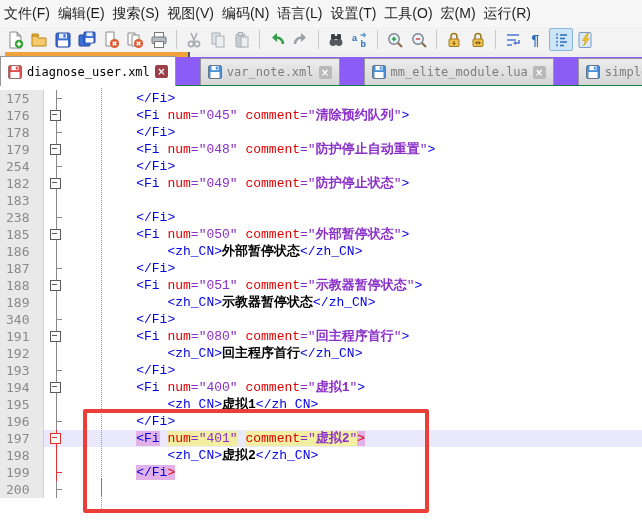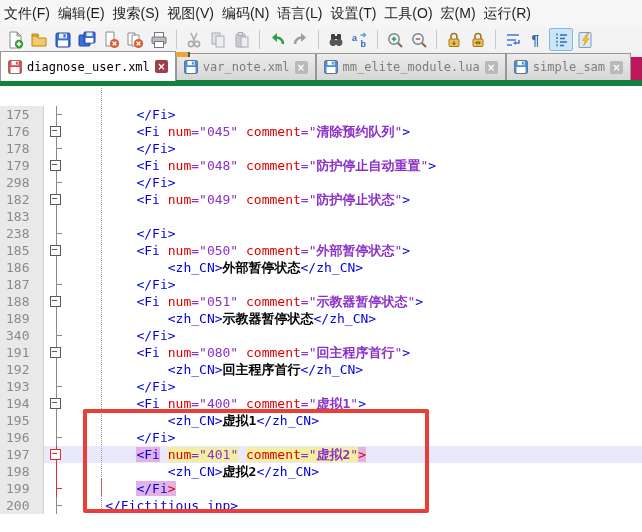--- a/index.html
+++ b/index.html
@@ -10,53 +10,53 @@
            font-size:14px;color:#1e1e1e;white-space:nowrap;}
   .mitem{padding:0 4px;cursor:default;}
   
   .toolbar{display:flex;align-items:center;height:25px;background:#f3f3f3;padding-left:3px;}
   .ticon{width:24px;height:23px;display:flex;align-items:center;justify-content:center;
          border-radius:2px;flex:none;box-sizing:border-box;}
   .ticon svg{width:18px;height:18px;display:block;}
   .ticon.on{background:#cde6f7;border:1px solid #86b8dd;}
   .tsep{width:1px;height:19px;background:#c9c9c9;margin:0 5px;flex:none;}
   
-  .tabstrip{position:relative;height:34px;box-sizing:border-box;background:#be185d;
-            border-bottom:6px solid #15803d;display:flex;align-items:flex-end;}
+  .tabstrip{position:relative;height:34px;box-sizing:border-box;background:#8b5cf6;
+            border-bottom:1px solid #15803d;display:flex;align-items:flex-end;gap:24px;}
   .topstrip{position:absolute;top:0;left:0;right:0;height:5px;background:#efefef;}
   .orangebar{position:absolute;top:0;left:5px;width:183px;height:5px;background:#f2a23b;
              border-right:2px solid #555;z-index:2;}
   .tab{height:26px;display:flex;align-items:center;gap:5px;padding:0 7px;
        background:linear-gradient(#ececec,#d6d6d6);border:1px solid #979797;border-bottom:none;
        color:#7d7d7d;font-family:"DejaVu Sans Mono","Liberation Mono",monospace;font-size:12px;
        white-space:nowrap;flex:none;position:relative;}
   .tab.active{height:29px;background:#fff;color:#000;margin-bottom:-1px;z-index:3;}
   .tfloppy svg{width:14px;height:14px;display:block;}
   .tclose{width:13px;height:13px;display:flex;align-items:center;justify-content:center;
           background:#b9b9b9;color:#fff;font-size:10px;font-weight:bold;border-radius:2px;
           font-family:"DejaVu Sans",sans-serif;line-height:13px;}
   .tclose.act{background:#9b4048;}
   
   .editor{position:relative;height:446px;background:#fff;overflow:hidden;}
-  .lines{padding-top:20px;}
+  .lines{padding-top:4px;}
   .row{display:flex;height:17px;line-height:17px;white-space:pre;
        font-family:"DejaVu Sans Mono","Liberation Mono",monospace;font-size:13px;}
   .ln{width:44px;flex:none;box-sizing:border-box;background:var(--gutter-bg,#e9e9e9);
       color:var(--ln-color,#8a8a8a);padding-left:6px;border-right:1px solid #d2d2d2;}
   .margin{width:22px;flex:none;position:relative;}
   .margin::before{content:"";position:absolute;left:12px;top:0;bottom:0;width:1px;background:#8a8a8a;}
   .margin.fred::before{background:var(--fold-active,#e03030);}
   .margin.fend::after{content:"";position:absolute;left:13px;top:8px;width:5px;height:1px;background:#8a8a8a;}
   .margin.fred.fend::after{background:var(--fold-active,#e03030);}
   .fbox{position:absolute;left:6px;top:3px;width:9px;height:9px;background:#fcfcfc;
         border:1px solid #5a5a5a;z-index:1;}
   .fbox::after{content:"";position:absolute;left:1px;top:3px;width:5px;height:1px;background:#5a5a5a;}
   .margin.fred .fbox{border-color:var(--fold-active,#e03030);}
   .margin.fred .fbox::after{background:var(--fold-active,#e03030);}
-  .code{flex:1;}
+  .code{flex:1;font-family:Liberation Mono, monospace;}
   .row.cur .code,.row.cur .margin{background:var(--curline,#e9e9fb);}
   .sg-t{color:var(--tag,#0000e0);}
   .sg-a{color:var(--attr,#de0000);margin-top:39px;}
   .sg-v{color:var(--val,#8b2fc9);}
   .sg-vb{color:var(--val,#8b2fc9);font-weight:bold;}
   .sg-k{color:var(--text,#000);font-weight:bold;}
   .sg-p{color:var(--text,#000);}
   .bg-y{background:var(--bg-y,#f3efa2);}
   .bg-m{background:var(--bg-m,#e2b1e8);}
   .iguide{position:absolute;left:101px;top:2px;height:425px;width:0;
@@ -293,38 +293,38 @@
         <span class="tlabel">simple_sam</span>
         <span class="tclose">×</span>
       </div>
     </div>
   <div class="editor" id="editor">
     <div class="lines" id="lines">
         <div class="row"><span class="ln">175</span><span class="margin fend"></span><span class="code"><span class="sg-t">         &lt;/Fi&gt;</span></span></div>
         <div class="row"><span class="ln">176</span><span class="margin"><div class="fbox"></div></span><span class="code"><span class="sg-t">         &lt;Fi </span><span class="sg-a">num</span><span class="sg-v">="045"</span><span class="sg-p"> </span><span class="sg-a">comment</span><span class="sg-v">="</span><span class="sg-vb">清除预约队列</span><span class="sg-v">"</span><span class="sg-t">&gt;</span></span></div>
         <div class="row"><span class="ln">178</span><span class="margin fend"></span><span class="code"><span class="sg-t">         &lt;/Fi&gt;</span></span></div>
         <div class="row"><span class="ln">179</span><span class="margin"><div class="fbox"></div></span><span class="code"><span class="sg-t">         &lt;Fi </span><span class="sg-a">num</span><span class="sg-v">="048"</span><span class="sg-p"> </span><span class="sg-a">comment</span><span class="sg-v">="</span><span class="sg-vb">防护停止自动重置</span><span class="sg-v">"</span><span class="sg-t">&gt;</span></span></div>
-        <div class="row"><span class="ln">298</span><span class="margin fend"></span><span class="code"><span class="sg-t">         &lt;/Fi&gt;</span></span></div>
+        <div class="row"><span class="ln">254</span><span class="margin fend"></span><span class="code"><span class="sg-t">         &lt;/Fi&gt;</span></span></div>
         <div class="row"><span class="ln">182</span><span class="margin"><div class="fbox"></div></span><span class="code"><span class="sg-t">         &lt;Fi </span><span class="sg-a">num</span><span class="sg-v">="049"</span><span class="sg-p"> </span><span class="sg-a">comment</span><span class="sg-v">="</span><span class="sg-vb">防护停止状态</span><span class="sg-v">"</span><span class="sg-t">&gt;</span></span></div>
         <div class="row"><span class="ln">183</span><span class="margin"></span></div>
         <div class="row"><span class="ln">238</span><span class="margin fend"></span><span class="code"><span class="sg-t">         &lt;/Fi&gt;</span></span></div>
         <div class="row"><span class="ln">185</span><span class="margin"><div class="fbox"></div></span><span class="code"><span class="sg-t">         &lt;Fi </span><span class="sg-a">num</span><span class="sg-v">="050"</span><span class="sg-p"> </span><span class="sg-a">comment</span><span class="sg-v">="</span><span class="sg-vb">外部暂停状态</span><span class="sg-v">"</span><span class="sg-t">&gt;</span></span></div>
         <div class="row"><span class="ln">186</span><span class="margin"></span><span class="code"><span class="sg-t">             &lt;zh_CN&gt;</span><span class="sg-k">外部暂停状态</span><span class="sg-t">&lt;/zh_CN&gt;</span></span></div>
         <div class="row"><span class="ln">187</span><span class="margin fend"></span><span class="code"><span class="sg-t">         &lt;/Fi&gt;</span></span></div>
         <div class="row"><span class="ln">188</span><span class="margin"><div class="fbox"></div></span><span class="code"><span class="sg-t">         &lt;Fi </span><span class="sg-a">num</span><span class="sg-v">="051"</span><span class="sg-p"> </span><span class="sg-a">comment</span><span class="sg-v">="</span><span class="sg-vb">示教器暂停状态</span><span class="sg-v">"</span><span class="sg-t">&gt;</span></span></div>
         <div class="row"><span class="ln">189</span><span class="margin"></span><span class="code"><span class="sg-t">             &lt;zh_CN&gt;</span><span class="sg-k">示教器暂停状态</span><span class="sg-t">&lt;/zh_CN&gt;</span></span></div>
         <div class="row"><span class="ln">340</span><span class="margin fend"></span><span class="code"><span class="sg-t">         &lt;/Fi&gt;</span></span></div>
         <div class="row"><span class="ln">191</span><span class="margin"><div class="fbox"></div></span><span class="code"><span class="sg-t">         &lt;Fi </span><span class="sg-a">num</span><span class="sg-v">="080"</span><span class="sg-p"> </span><span class="sg-a">comment</span><span class="sg-v">="</span><span class="sg-vb">回主程序首行</span><span class="sg-v">"</span><span class="sg-t">&gt;</span></span></div>
         <div class="row"><span class="ln">192</span><span class="margin"></span><span class="code"><span class="sg-t">             &lt;zh_CN&gt;</span><span class="sg-k">回主程序首行</span><span class="sg-t">&lt;/zh_CN&gt;</span></span></div>
         <div class="row"><span class="ln">193</span><span class="margin fend"></span><span class="code"><span class="sg-t">         &lt;/Fi&gt;</span></span></div>
         <div class="row"><span class="ln">194</span><span class="margin"><div class="fbox"></div></span><span class="code"><span class="sg-t">         &lt;Fi </span><span class="sg-a">num</span><span class="sg-v">="400"</span><span class="sg-p"> </span><span class="sg-a">comment</span><span class="sg-v">="</span><span class="sg-vb">虚拟1</span><span class="sg-v">"</span><span class="sg-t">&gt;</span></span></div>
         <div class="row"><span class="ln">195</span><span class="margin"></span><span class="code"><span class="sg-t">             &lt;zh_CN&gt;</span><span class="sg-k">虚拟1</span><span class="sg-t">&lt;/zh_CN&gt;</span></span></div>
         <div class="row"><span class="ln">196</span><span class="margin fend"></span><span class="code"><span class="sg-t">         &lt;/Fi&gt;</span></span></div>
         <div class="row cur"><span class="ln">197</span><span class="margin fred"><div class="fbox"></div></span><span class="code"><span class="sg-p">         </span><span class="sg-t bg-m">&lt;Fi</span><span class="sg-p"> </span><span class="sg-a bg-y">num</span><span class="sg-v bg-y">="401"</span><span class="sg-p"> </span><span class="sg-a bg-y">comment</span><span class="sg-v bg-y">="</span><span class="sg-vb bg-y">虚拟2</span><span class="sg-v bg-y">"</span><span class="sg-a bg-m">&gt;</span></span></div>
         <div class="row"><span class="ln">198</span><span class="margin fred"></span><span class="code"><span class="sg-t">             &lt;zh_CN&gt;</span><span class="sg-k">虚拟2</span><span class="sg-t">&lt;/zh_CN&gt;</span></span></div>
         <div class="row"><span class="ln">199</span><span class="margin fend fred"></span><span class="code"><span class="sg-p">         </span><span class="sg-t bg-m">&lt;/Fi</span><span class="sg-a bg-m">&gt;</span></span></div>
-        <div class="row"><span class="ln">200</span><span class="margin fend"></span><span class="code"><span class="sg-t">     &lt;/Fictitious_inp&gt;</span></span></div>
+        <div class="row"><span class="ln">200</span><span class="margin fend"></span></div>
       </div>
     <div class="iguide"></div>
     <div class="iguide-red"></div>
     <div class="annotbox" id="annotbox" style="border-color: rgb(234, 62, 56);"></div>
   </div>
 </div>
 
 </body></html>

